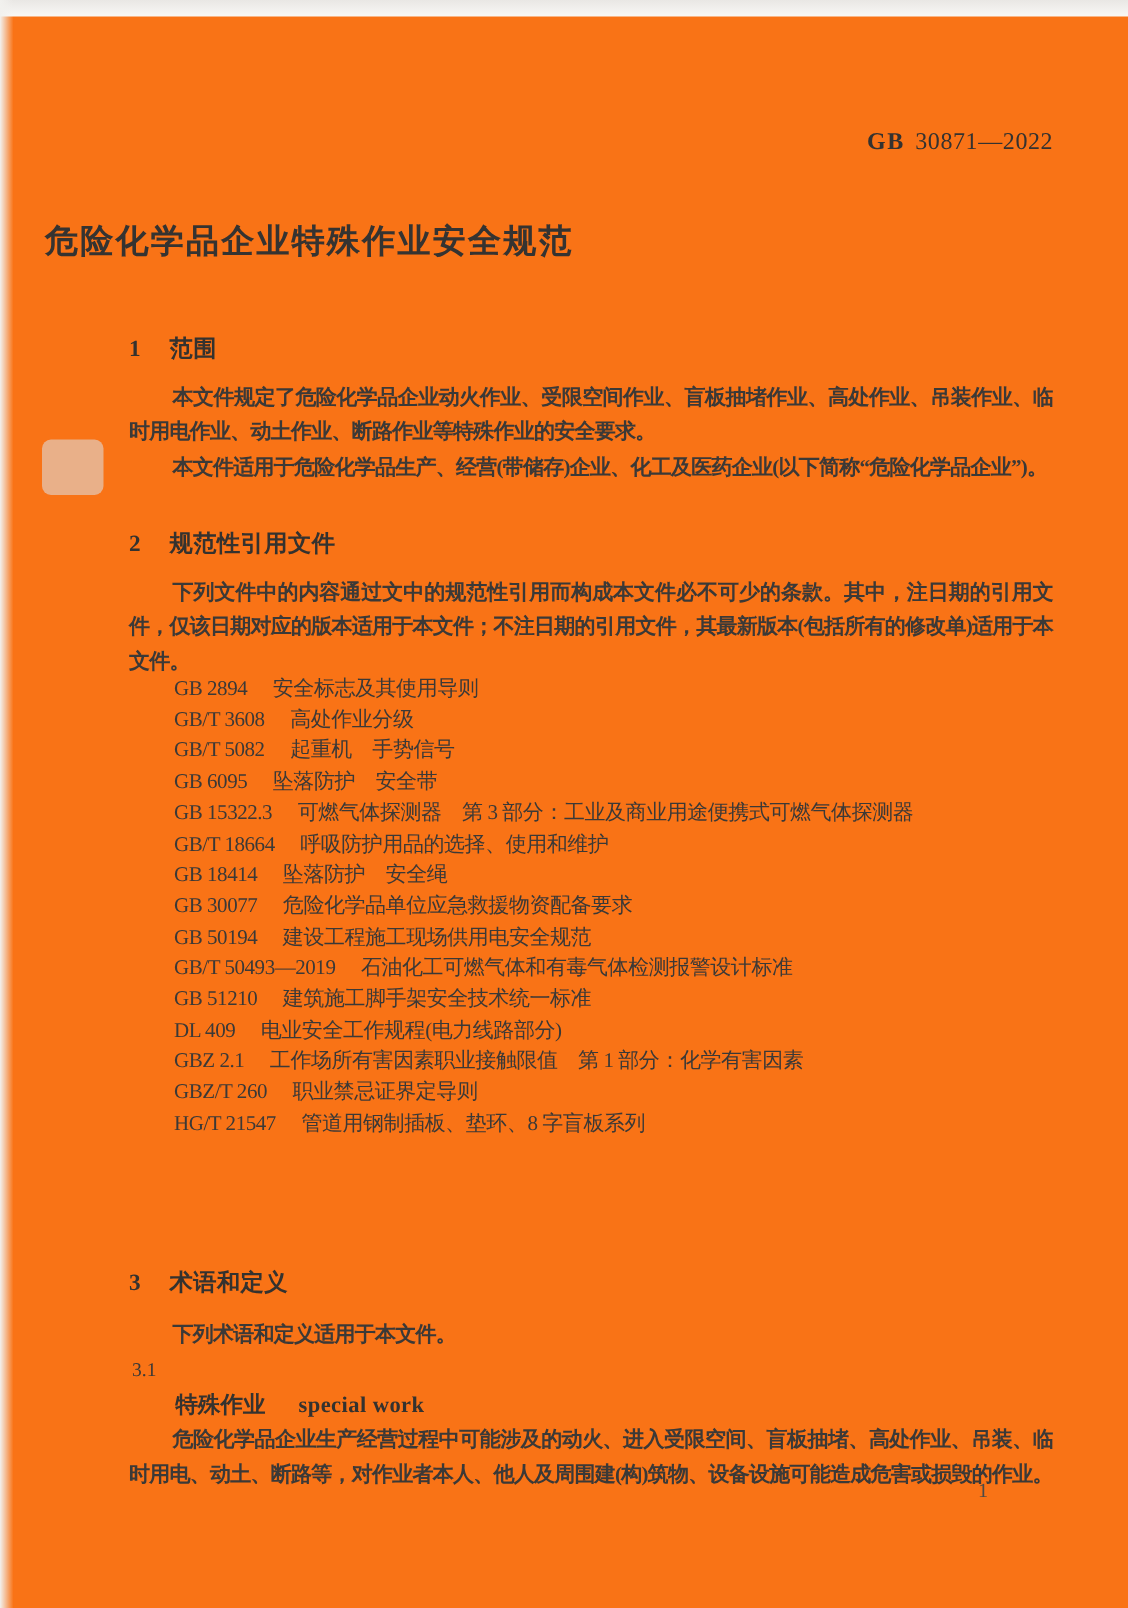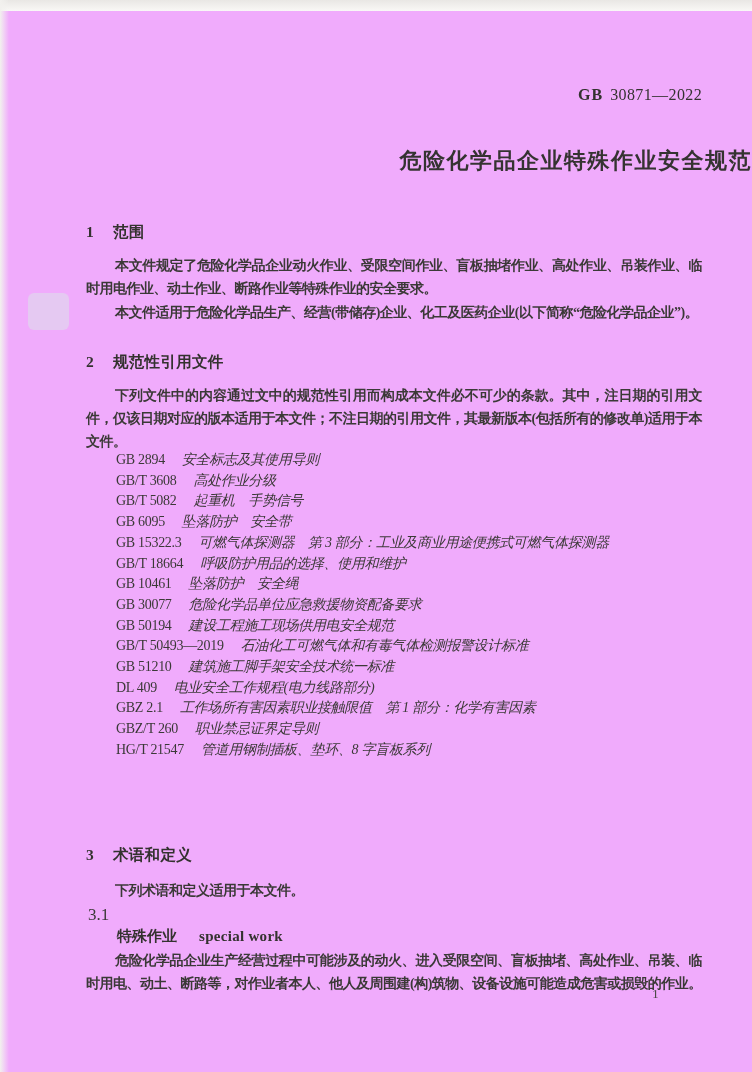--- a/index.html
+++ b/index.html
@@ -3,62 +3,62 @@
 <meta charset="utf-8">
 <style>
   html,body{margin:0;padding:0;}
   body{
     width:752px;height:1072px;
     background:#efeeec;
     font-family:"Liberation Serif","DejaVu Serif",serif;
   }
   .page{
     position:relative;width:752px;height:1072px;
-    background:#f0abfc;color:#3b3937;overflow:hidden;
+    background:#f97316;color:#3b3937;overflow:hidden;
   }
   .top-edge{
     position:absolute;top:0;left:0;right:0;height:11px;
     background:linear-gradient(#e9e7e4,#f9f8f6);
   }
   .left-edge{
     position:absolute;left:0;top:0;bottom:0;width:9px;
     background:linear-gradient(to right,#f2f1ee,rgba(252,252,251,0));
   }
   .watermark{
     position:absolute;left:28px;top:293px;width:41px;height:37px;
     background:#dde1e9;opacity:.55;border-radius:6px;
   }
   .std-code{
     position:absolute;top:86px;left:578px;
     font-size:16px;color:#343230;letter-spacing:.4px;white-space:nowrap;
   }
   .std-code b{letter-spacing:1px;margin-right:7px;}
   .doc-title{
     position:absolute;top:146px;left:30px;right:0;margin:0;
-    text-align:right;font-size:22px;font-weight:bold;
+    text-align:left;font-size:22px;font-weight:bold;
     letter-spacing:1.5px;color:#353331;
   }
   .content{position:absolute;left:86px;top:0;width:616px;height:100%;}
   .sec{
     position:absolute;margin:0;font-size:15.5px;font-weight:bold;
     color:#34322f;letter-spacing:.3px;white-space:nowrap;
   }
   .secnum{display:inline-block;min-width:27px;font-weight:bold;}
   .body{
     position:absolute;margin:0;width:616px;
     font-size:14px;line-height:23px;letter-spacing:-0.5px;
     text-indent:29px;text-align:justify;color:#3b3937;font-weight:bold;
   }
   .refs{
     position:absolute;left:30px;margin:0;padding:0;list-style:none;
     font-size:14px;line-height:20.7px;letter-spacing:-0.3px;
     color:#3b3937;white-space:nowrap;
   }
-  .ref-title{margin-left:17px;font-style:italic;}
-  .clause-num{position:absolute;left:2px;font-size:17px;color:#3b3937;}
+  .ref-title{margin-left:17px;}
+  .clause-num{position:absolute;left:2px;font-size:13px;color:#3b3937;}
   .term-line{
     position:absolute;left:31px;margin:0;font-size:15px;
     font-weight:bold;color:#34322f;white-space:nowrap;
   }
   .term-en{margin-left:22px;letter-spacing:.3px;}
   .page-num{position:absolute;left:566px;font-size:13.5px;color:#4c4a47;}
 </style>
 </head>
 <body>
 
@@ -80,21 +80,21 @@
     <h2 class="sec" style="top:352px"><span class="secnum">2</span><span>规范性引用文件</span></h2>
     <p class="body" style="top:384px">下列文件中的内容通过文中的规范性引用而构成本文件必不可少的条款。其中，注日期的引用文件，仅该日期对应的版本适用于本文件；不注日期的引用文件，其最新版本(包括所有的修改单)适用于本文件。</p>
 
     <ul class="refs" style="top:450px">
       <li><span class="ref-code">GB 2894</span><span class="ref-title">安全标志及其使用导则</span></li>
       <li><span class="ref-code">GB/T 3608</span><span class="ref-title">高处作业分级</span></li>
       <li><span class="ref-code">GB/T 5082</span><span class="ref-title">起重机　手势信号</span></li>
       <li><span class="ref-code">GB 6095</span><span class="ref-title">坠落防护　安全带</span></li>
       <li><span class="ref-code">GB 15322.3</span><span class="ref-title">可燃气体探测器　第 3 部分：工业及商业用途便携式可燃气体探测器</span></li>
       <li><span class="ref-code">GB/T 18664</span><span class="ref-title">呼吸防护用品的选择、使用和维护</span></li>
-      <li><span class="ref-code">GB 10461</span><span class="ref-title">坠落防护　安全绳</span></li>
+      <li><span class="ref-code">GB 18414</span><span class="ref-title">坠落防护　安全绳</span></li>
       <li><span class="ref-code">GB 30077</span><span class="ref-title">危险化学品单位应急救援物资配备要求</span></li>
       <li><span class="ref-code">GB 50194</span><span class="ref-title">建设工程施工现场供用电安全规范</span></li>
       <li><span class="ref-code">GB/T 50493—2019</span><span class="ref-title">石油化工可燃气体和有毒气体检测报警设计标准</span></li>
       <li><span class="ref-code">GB 51210</span><span class="ref-title">建筑施工脚手架安全技术统一标准</span></li>
       <li><span class="ref-code">DL 409</span><span class="ref-title">电业安全工作规程(电力线路部分)</span></li>
       <li><span class="ref-code">GBZ 2.1</span><span class="ref-title">工作场所有害因素职业接触限值　第 1 部分：化学有害因素</span></li>
       <li><span class="ref-code">GBZ/T 260</span><span class="ref-title">职业禁忌证界定导则</span></li>
       <li><span class="ref-code">HG/T 21547</span><span class="ref-title">管道用钢制插板、垫环、8 字盲板系列</span></li>
     </ul>
 

